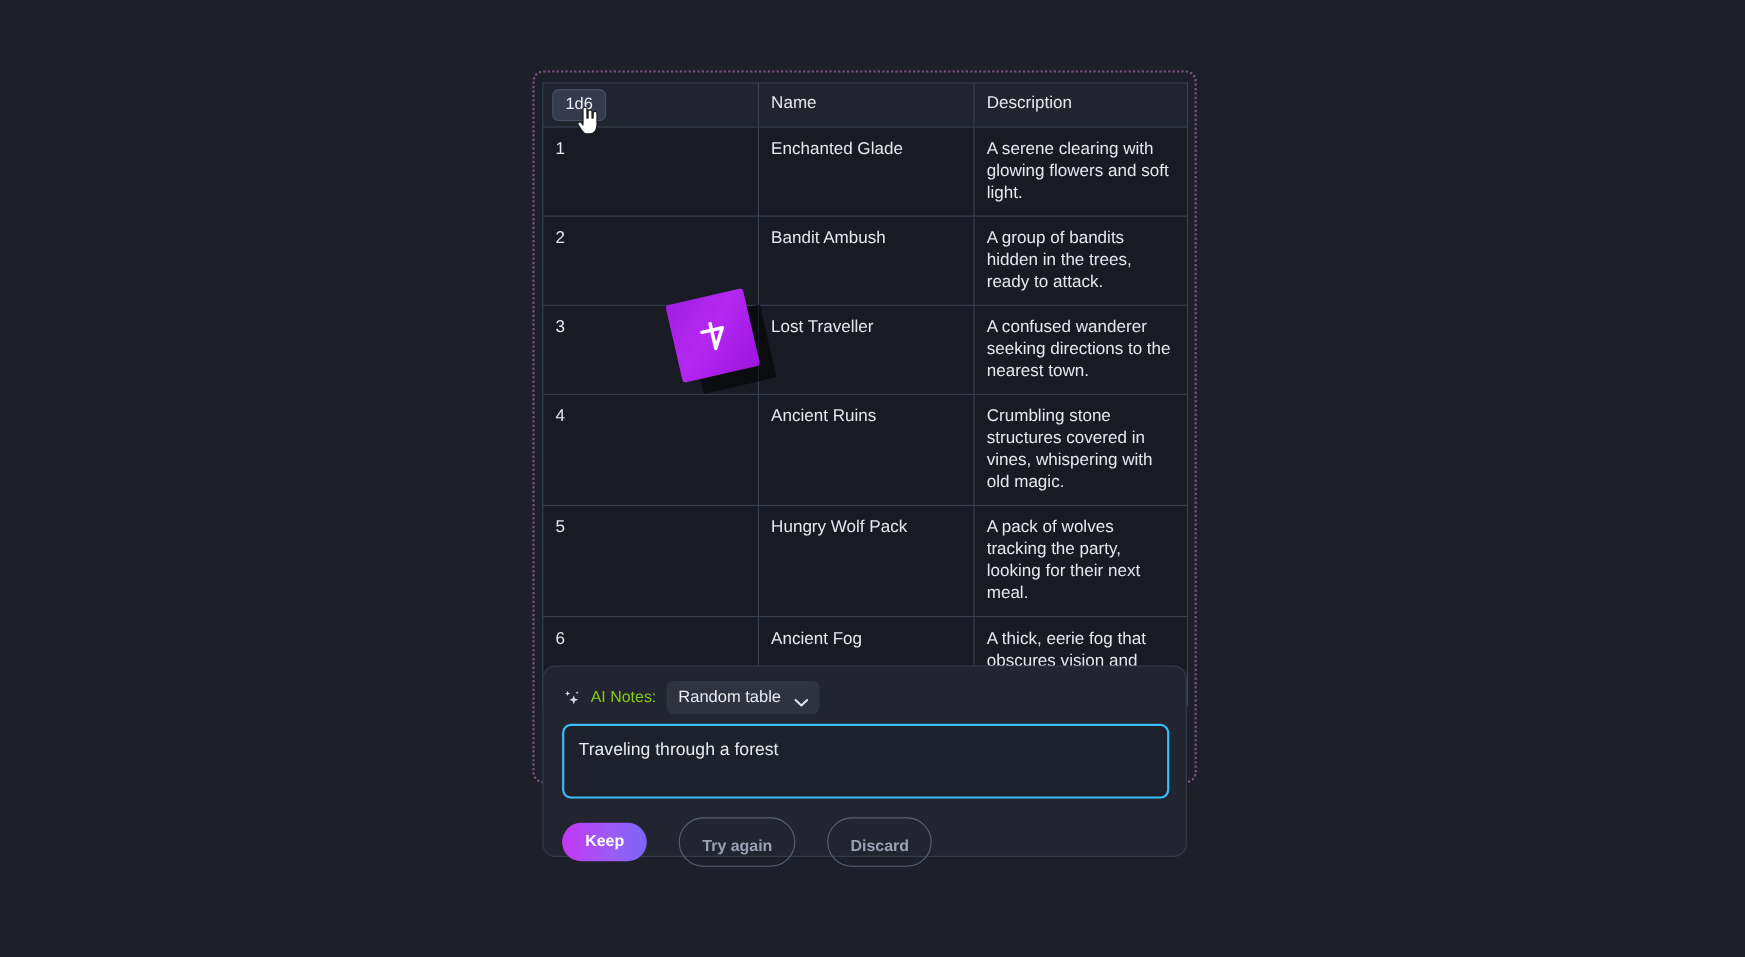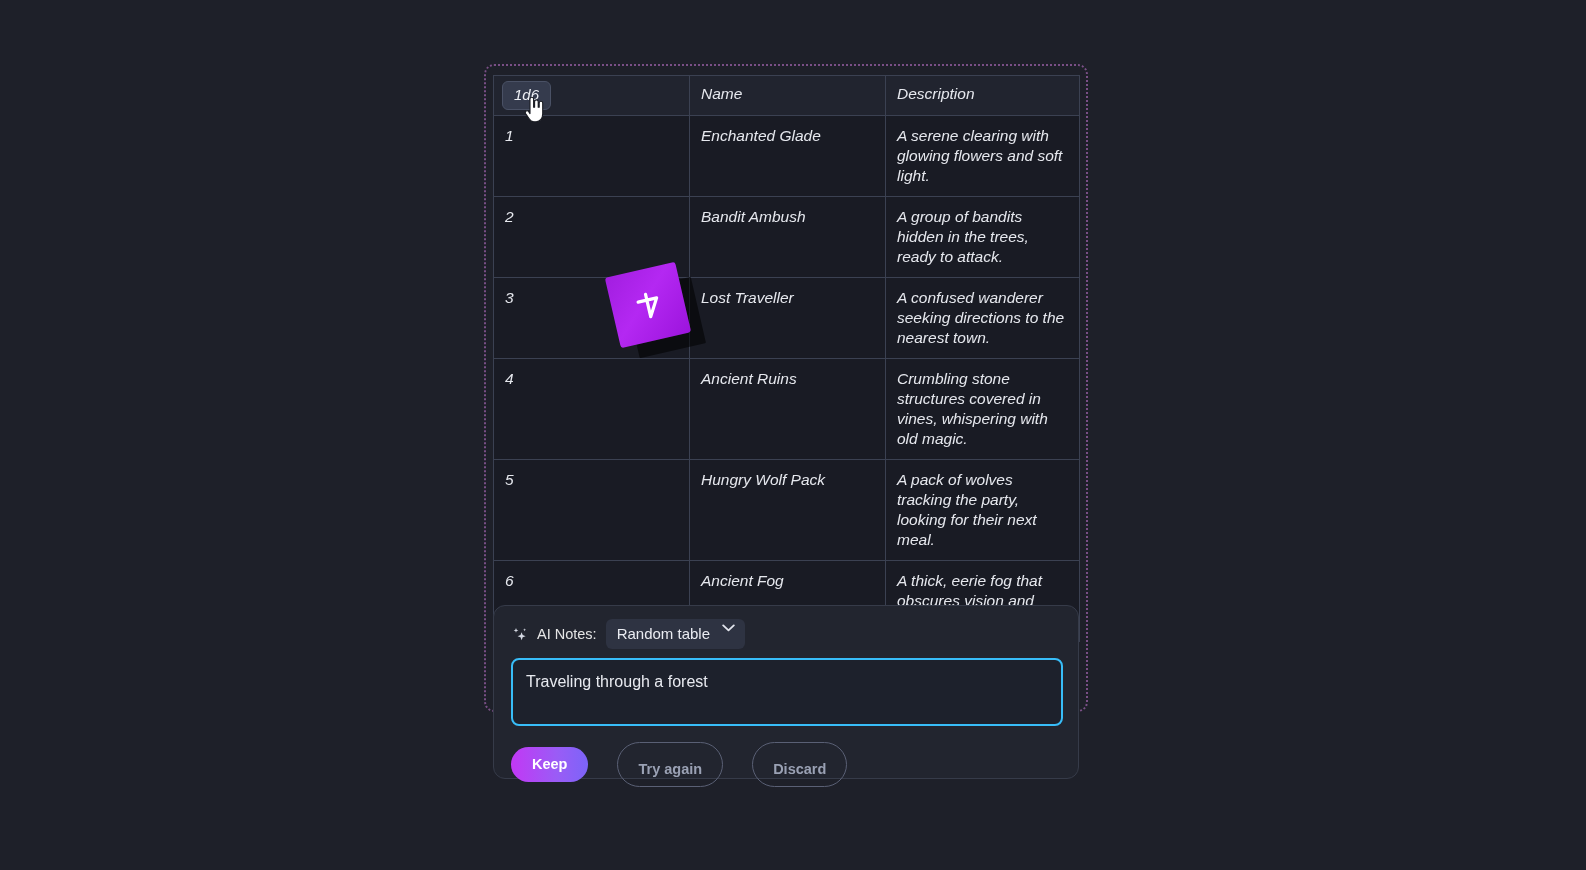--- a/index.html
+++ b/index.html
@@ -37,21 +37,20 @@
     left: 493px;
     top: 75px;
     width: 586px;
   }
 
   table.random-table {
     width: 100%;
     border-collapse: collapse;
     table-layout: fixed;
     background: #191b24;
-    font-style: italic;
   }
 
   table.random-table col.c-roll  { width: 196px; }
   table.random-table col.c-name  { width: 196px; }
   table.random-table col.c-desc  { width: 194px; }
 
   table.random-table th,
   table.random-table td {
     border: 1px solid #3b4152;
     vertical-align: top;
@@ -149,28 +148,28 @@
   }
 
   .sparkle-icon {
     width: 17px;
     height: 17px;
     display: block;
     flex: none;
   }
 
   .ai-label {
-    color: #e5e5e5;
+    color: #84cc16;
     font-size: 14.5px;
     line-height: 18px;
   }
 
   .ai-select {
     display: inline-flex;
-    align-items: flex-start;
+    align-items: flex-end;
     gap: 12px;
     background: #2e3342;
     border-radius: 6px;
     padding: 5px 10px 6px 11px;
     color: #eaecf2;
     font-size: 15px;
     line-height: 19px;
     cursor: pointer;
   }
   .chev { display: block; }

